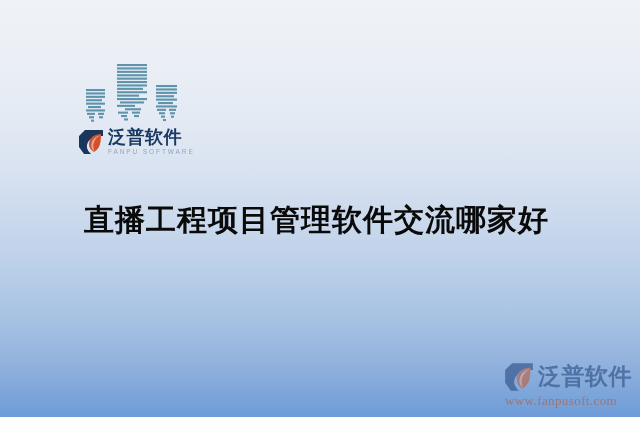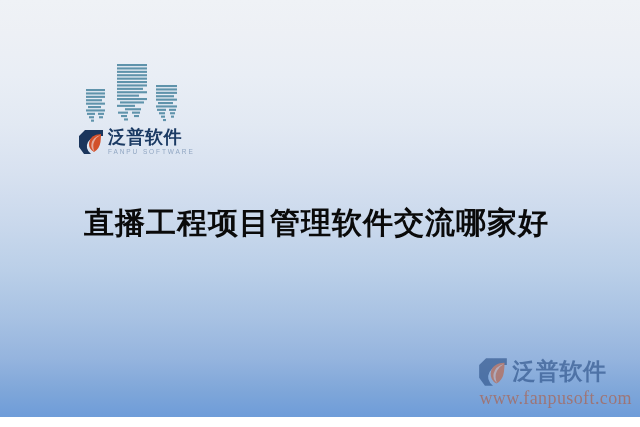--- a/index.html
+++ b/index.html
@@ -75,21 +75,21 @@
     letter-spacing: 1.9px;
     font-family: "Liberation Sans", sans-serif;
     white-space: nowrap;
   }
   
   #headline {
     position: absolute;
     left: 84px;
     top: 203px;
     width: 500px;
-    font-family: Liberation Sans, sans-serif;
+    font-family: Liberation Mono, monospace;
     font-size: 30px;
     font-weight: bold;
     color: #0a0a0a;
     letter-spacing: 1px;
     white-space: nowrap;
     line-height: 1.3;
   }
   
   #watermark {
     position: absolute;
@@ -114,21 +114,21 @@
     font-size: 23px;
     font-weight: bold;
     color: #2a4f86;
     letter-spacing: 0.5px;
     font-family: "DejaVu Sans", "Liberation Sans", sans-serif;
     white-space: nowrap;
   }
   #wm-url {
     margin-top: 1px;
     margin-left: 1px;
-    font-size: 18px;
+    font-size: 13px;
     color: #b35a3c;
     letter-spacing: 0.4px;
     font-family: "Liberation Serif", serif;
     white-space: nowrap;
   }
 </style>
 </head>
 <body>
 
 <div id="poster">

